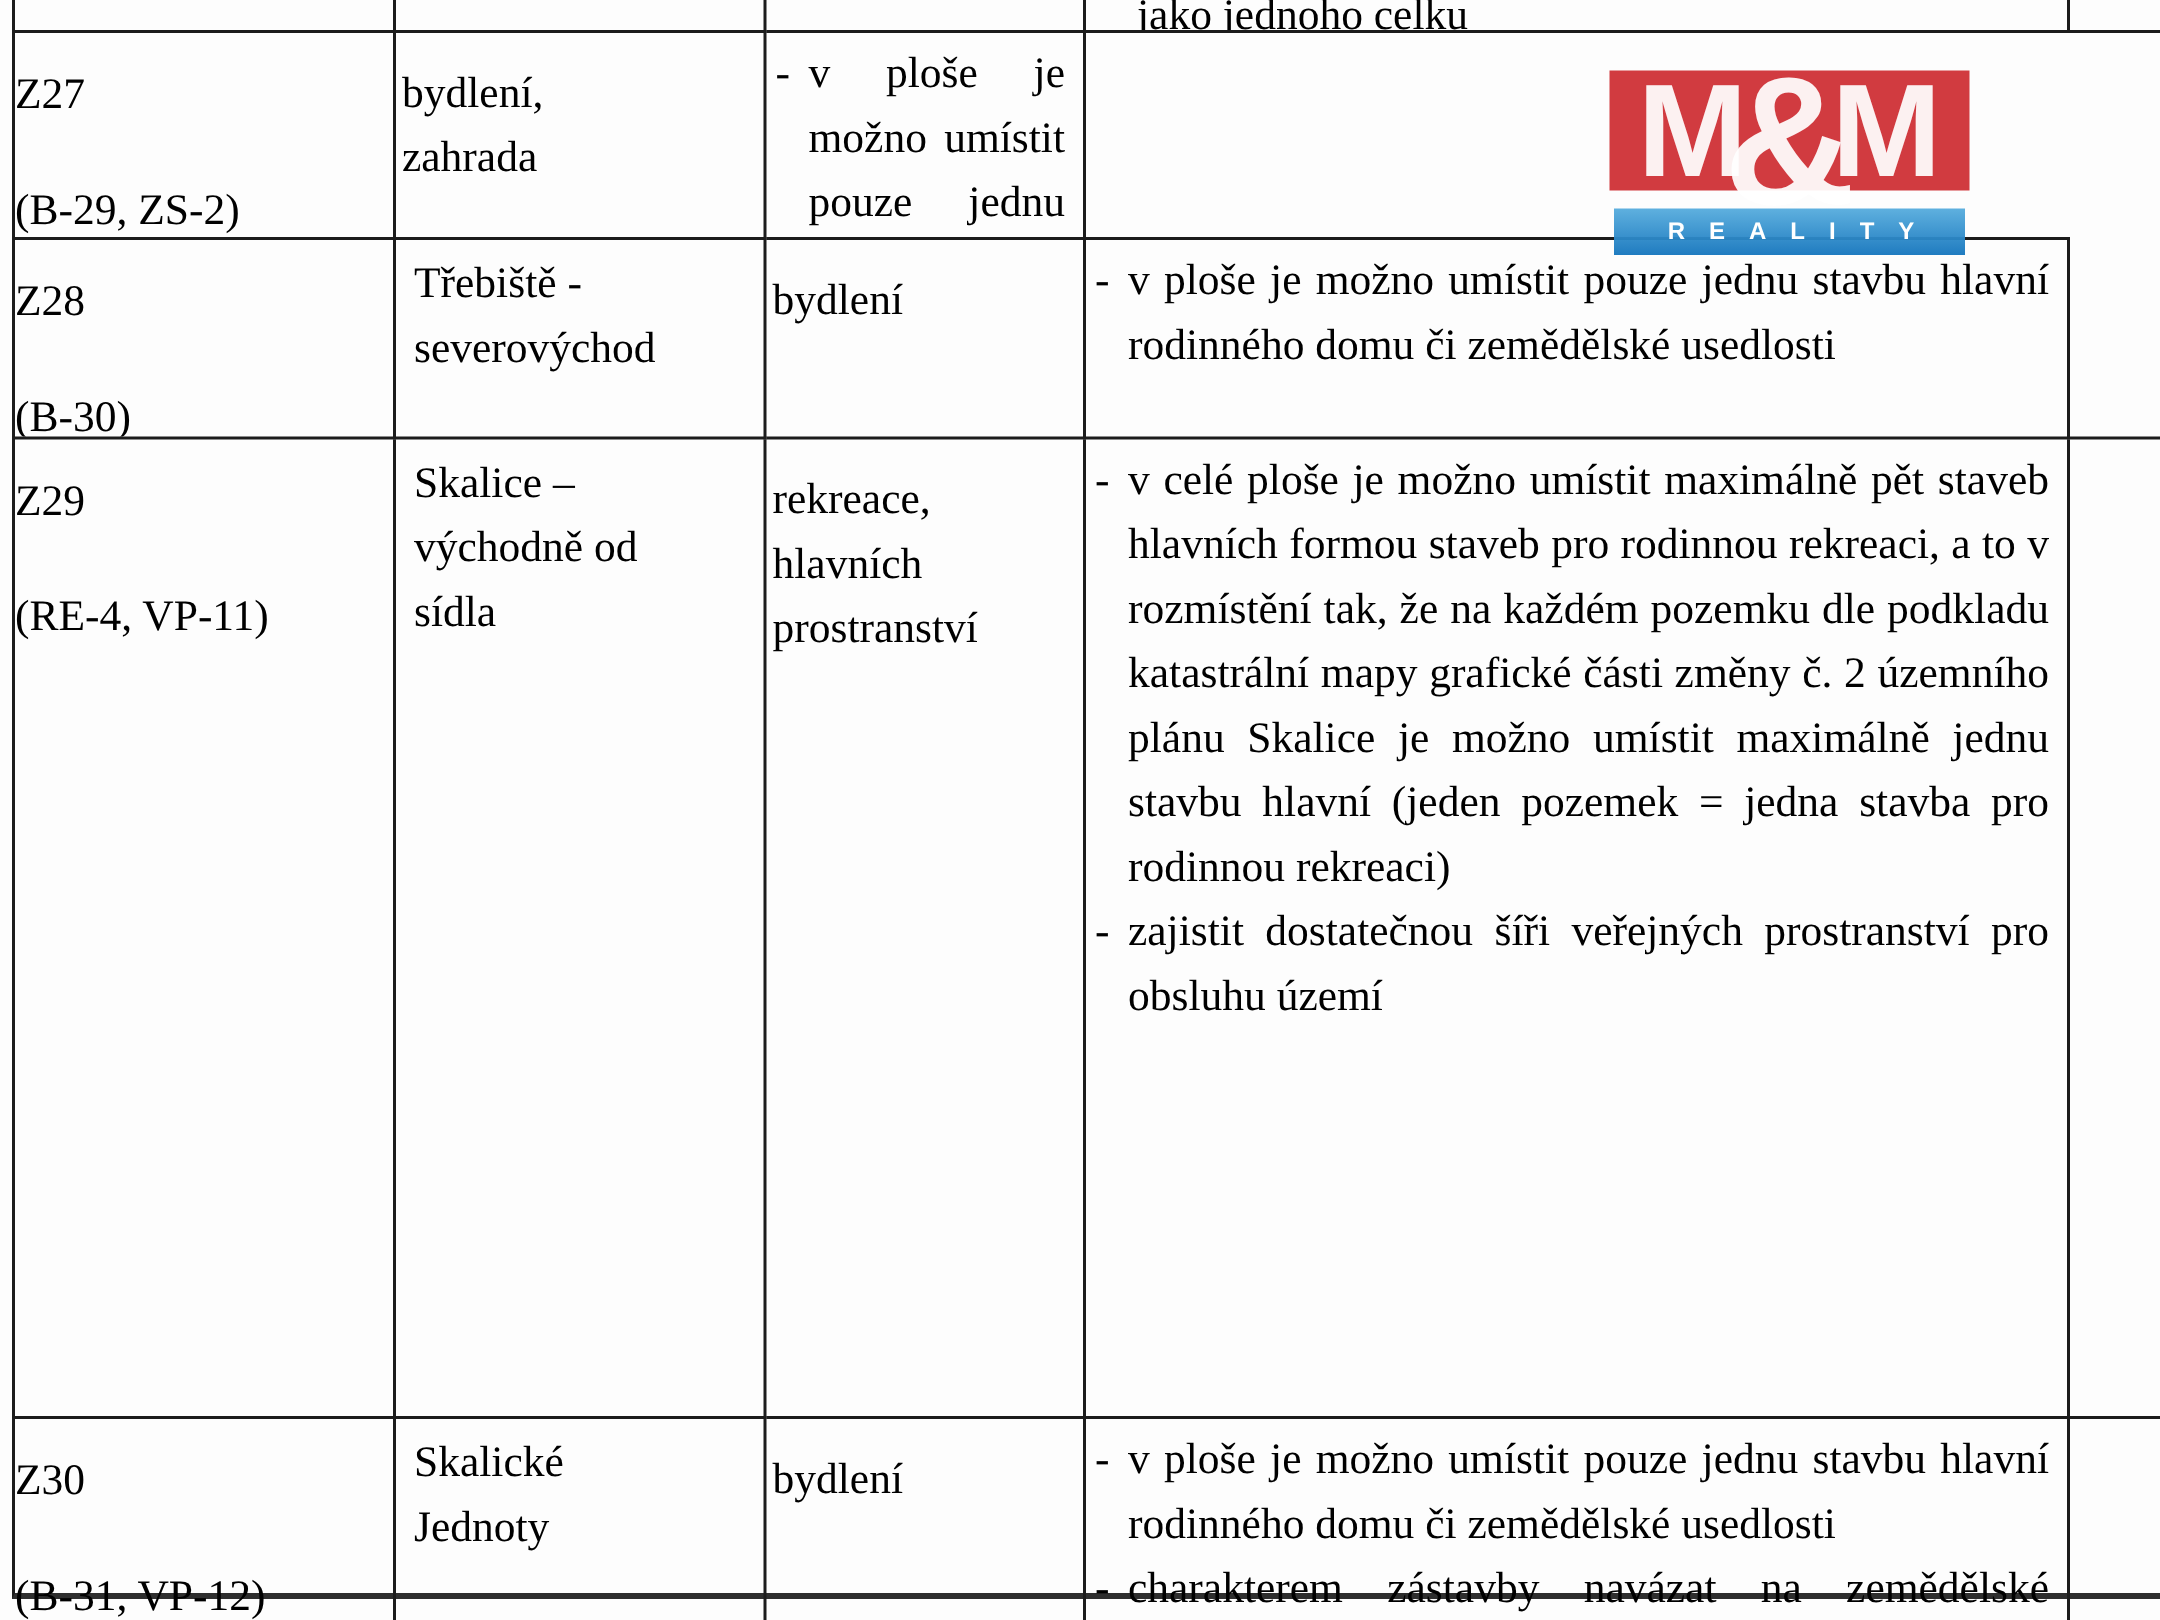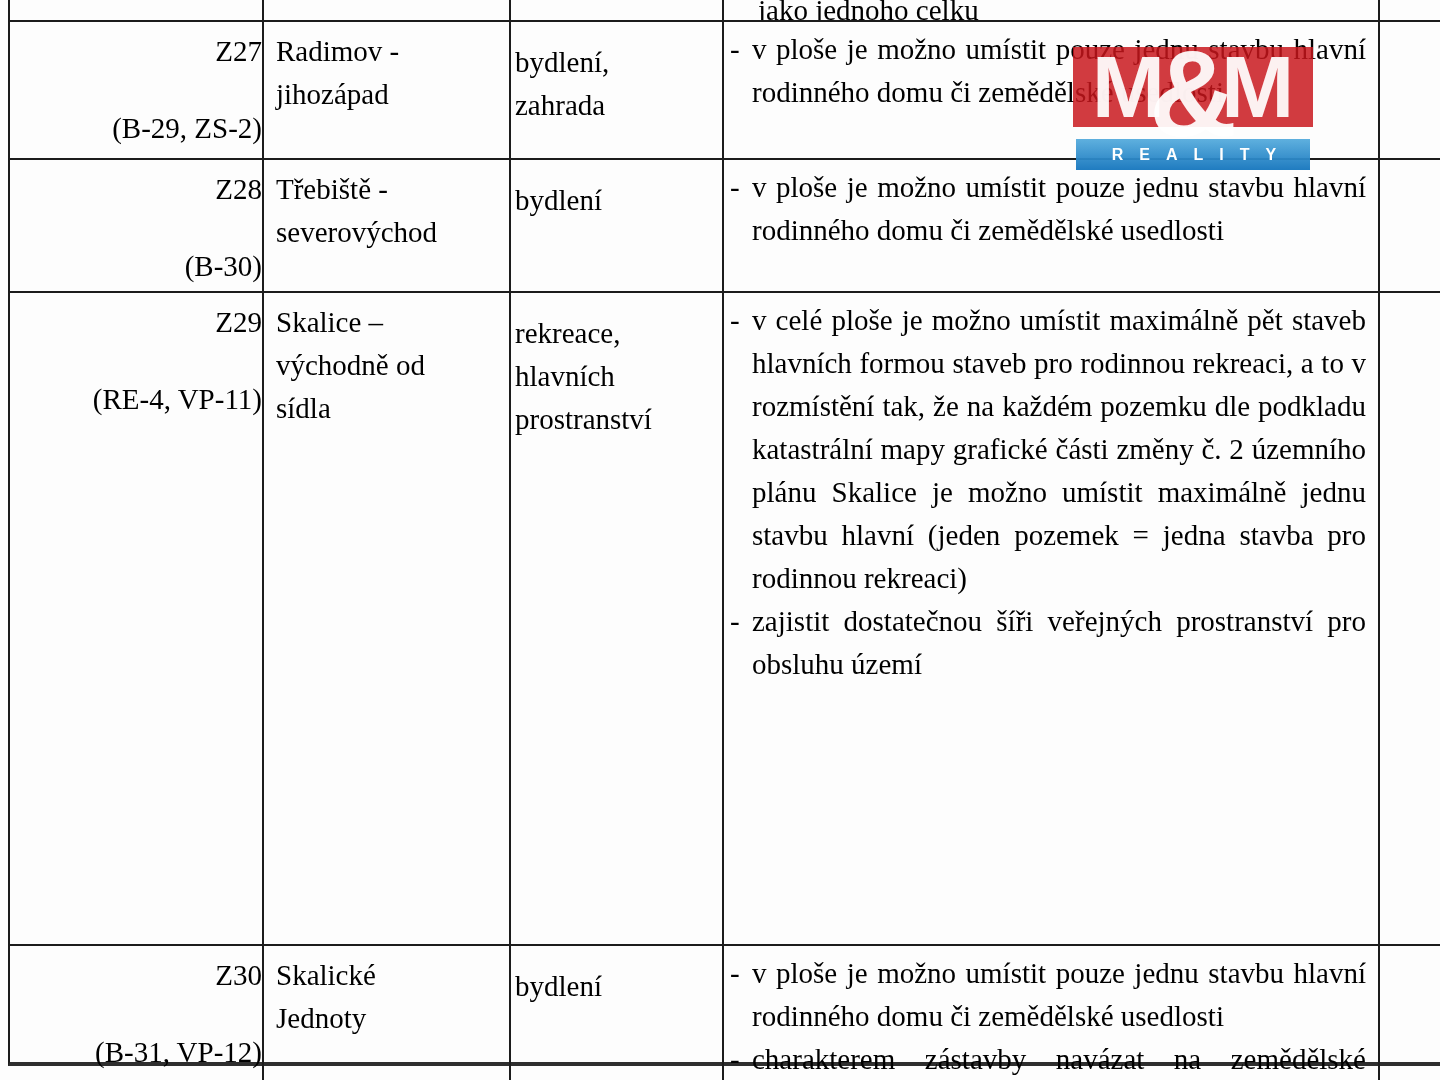--- a/index.html
+++ b/index.html
@@ -21,21 +21,21 @@
   .trow.last > .cell { border-bottom: none; }
 
   .r0 { height: 22px; }
   .r1 { height: 138px; }
   .r2 { height: 133px; border-radius: 32px; }
   .r3 { height: 653px; }
   .r4 { height: 224px; }
 
   .cell { font-size: 29px; line-height: 43px; }
 
-  .c-code { text-align: right; padding-top: 8px; }
+  .c-code { text-align: left; padding-top: 20px; }
   .c-code .sub { margin-top: 34px; }
   .c-name { padding: 8px 10px 0 12px; white-space: pre-line; }
   .c-use  { padding: 19px 4px 0 4px; white-space: pre-line; }
   .c-cond { padding: 6px 12px 0 6px; }
 
   .tail-cell { overflow: visible; }
   .tail { margin-top: -17px; padding-left: 28px; line-height: 43px; }
 
   .cond { display: flex; align-items: flex-start; }
   .cond .dash { flex: 0 0 22px; text-align: left; }
@@ -77,22 +77,20 @@
         <div class="tail">jako jednoho celku</div>
       </div>
       <div class="cell"></div>
     </div>
 
     <div class="trow r1">
       <div class="cell c-code">
         <div>Z27</div>
         <div class="sub">(B-29, ZS-2)</div>
       </div>
-      <div class="cell c-name">Radimov -
-jihozápad</div>
       <div class="cell c-use">bydlení,
 zahrada</div>
       <div class="cell c-cond">
         <div class="cond">
           <span class="dash">-</span>
           <span class="ctext">v ploše je možno umístit pouze jednu stavbu hlavní rodinného domu či zemědělské usedlosti</span>
         </div>
       </div>
       <div class="cell"></div>
     </div>

